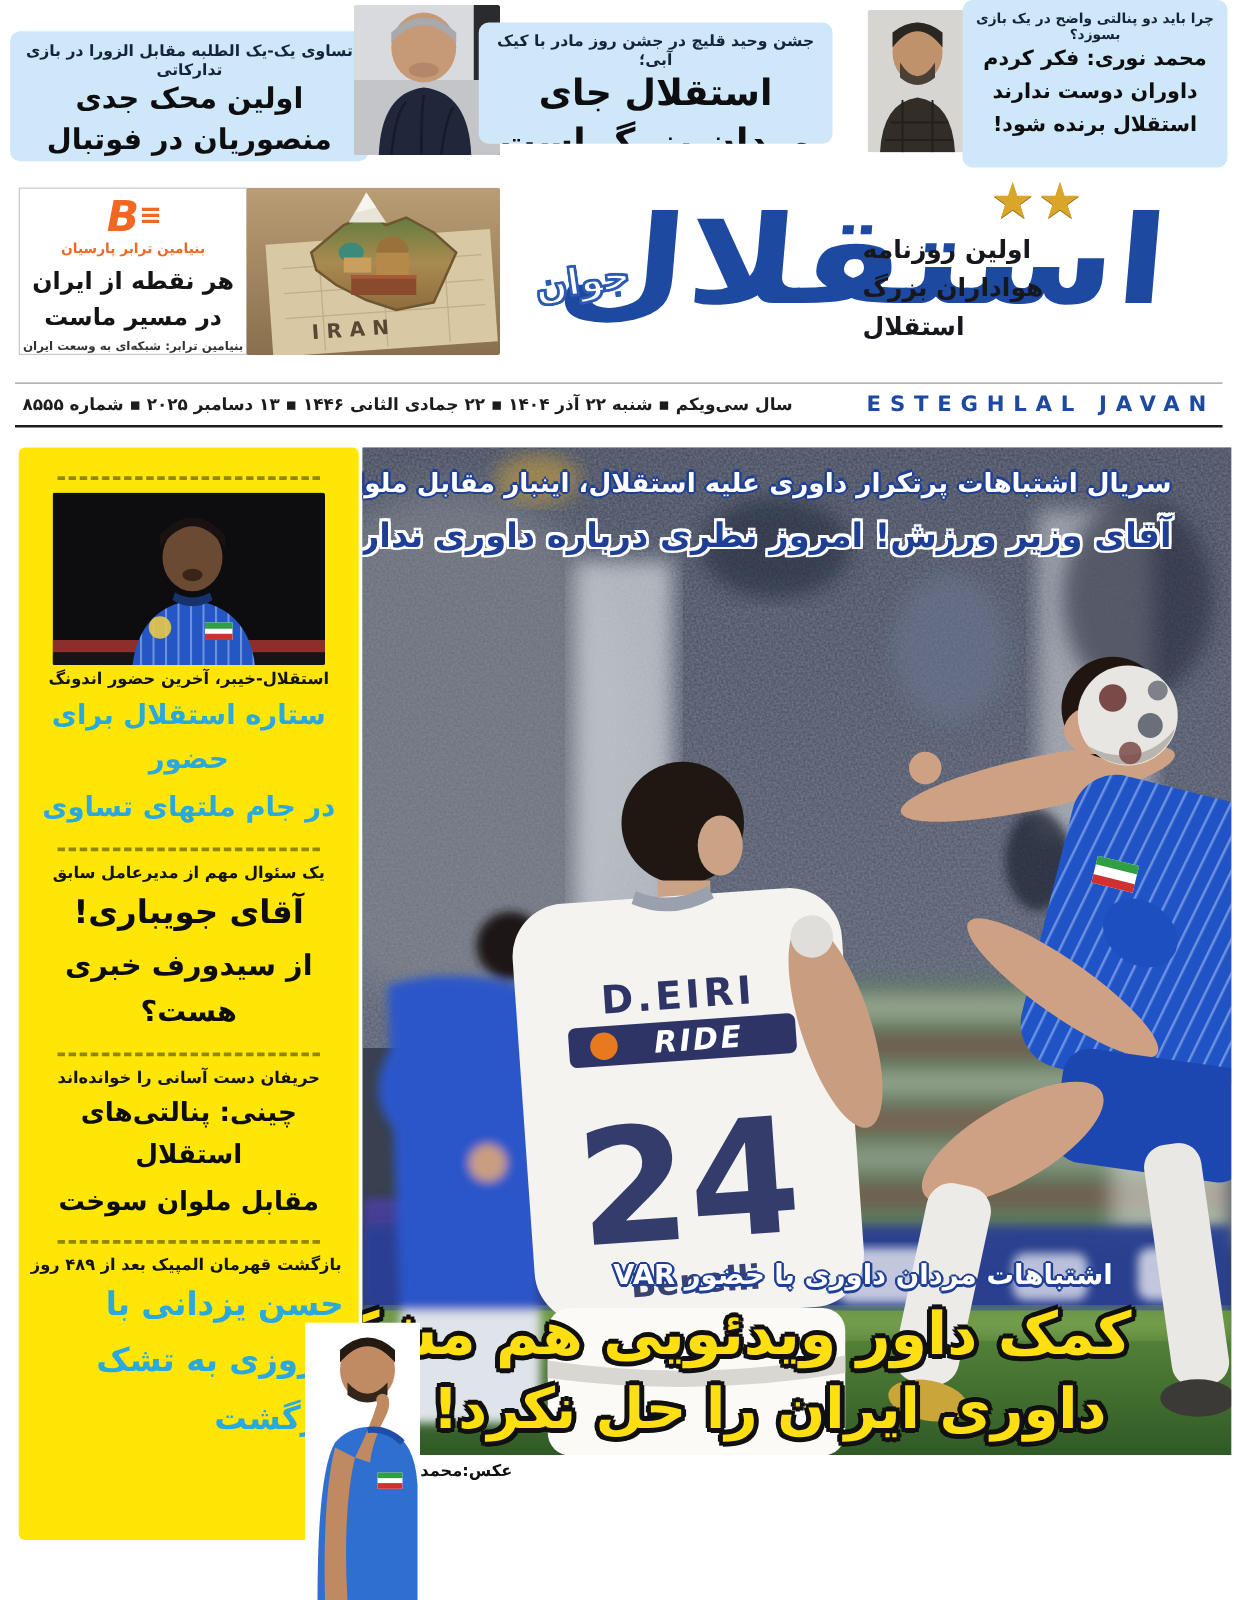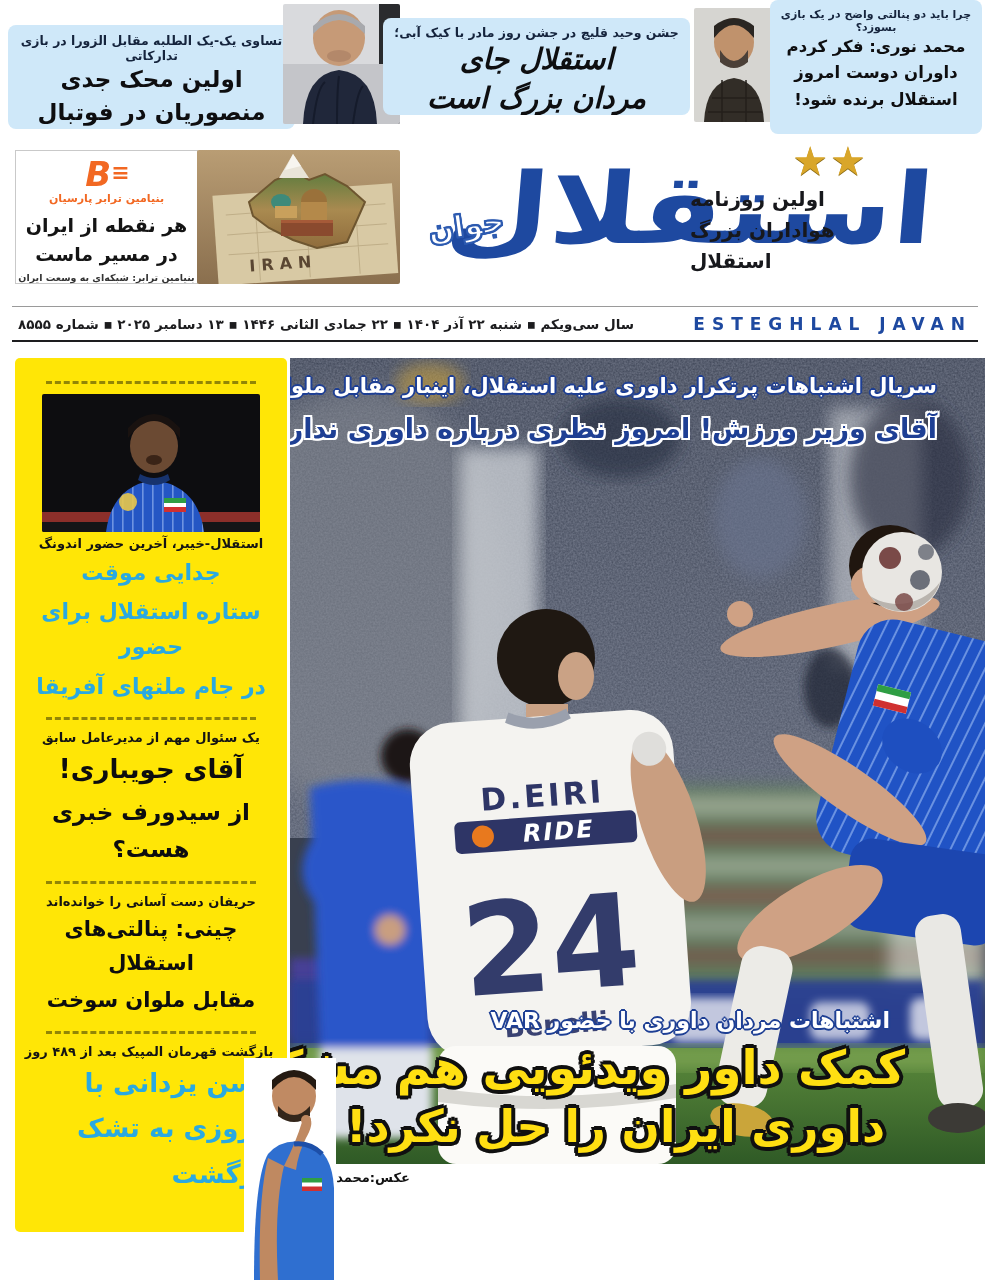--- a/index.html
+++ b/index.html
@@ -11,23 +11,23 @@
   .news-box{background:#cfe8f9;border-radius:8px;text-align:center;overflow:hidden;}
   .kicker{font-weight:bold;color:#15243d;}
   .head-black{font-weight:bold;color:#0e0e10;line-height:1.45;}
   .photo-frame{overflow:hidden;border-radius:2px;}
 
   .box-left{left:8px;top:25px;width:287px;height:104px;padding-top:8px;box-sizing:border-box;}
   .box-left .kicker{font-size:12.5px;}
   .box-left .head-black{font-size:23px;}
 
   .ph-mansourian{left:283px;top:4px;width:117px;height:120px;}
-  .box-middle{left:383px;top:18px;width:307px;height:97px;padding-top:7px;box-sizing:border-box;}
+  .box-middle{left:383px;top:18px;width:283px;height:97px;padding-top:7px;box-sizing:border-box;}
   .box-middle .kicker{font-size:12.5px;}
-  .box-middle .head-black{font-size:29px;line-height:1.35;font-style:italic;}
+  .box-middle .head-black{font-size:29px;line-height:1.35;}
   .ph-nouri{left:694px;top:8px;width:80px;height:114px;}
   .box-right{left:770px;top:0;width:212px;height:134px;padding-top:8px;box-sizing:border-box;}
   .box-right .kicker{font-size:11px;}
   .box-right .head-black{font-size:16.5px;line-height:1.6;}
 
   
   .ad-box{left:15px;top:150px;width:183px;height:134px;border:1px solid #c9c9c9;background:#fff;
           text-align:center;box-sizing:border-box;padding-top:6px;}
   .ad-logo{font-size:34px;font-weight:bold;color:#f26822;font-style:italic;line-height:1;}
   .ad-logo .wing{letter-spacing:-2px;font-size:22px;vertical-align:6px;}
@@ -121,21 +121,21 @@
       <path d="M20 30 Q40 4 60 30 L60 18 Q40 2 20 18 Z" fill="#2a2622"></path>
       <path d="M26 42 Q40 64 54 42 L54 54 Q40 66 26 54 Z" fill="#4b4038"></path>
       <path d="M10 114 Q12 74 40 70 Q68 74 70 114 Z" fill="#322d27"></path>
       <path d="M18 90 H64 M14 104 H68 M28 72 V114 M52 72 V114" stroke="#241f1b" stroke-width="1.5" fill="none"></path>
     </svg>
   </div>
 
   <div class="abs news-box box-right">
     <div class="kicker">چرا باید دو پنالتی واضح در یک بازی بسوزد؟</div>
     <div class="head-black">محمد نوری: فکر کردم</div>
-    <div class="head-black">داوران دوست امروز</div>
+    <div class="head-black">داوران دوست ندارند</div>
     <div class="head-black">استقلال برنده شود!</div>
   </div>
 
   <div class="abs ad-box">
     <div class="ad-logo"><span class="wing">≡</span><span>B</span></div>
     <div class="ad-brand">بنیامین ترابر پارسیان</div>
     <div class="ad-head">هر نقطه از ایران</div>
     <div class="ad-head" style="margin-top:0;">در مسیر ماست</div>
     <div class="ad-sub">بنیامین ترابر: شبکه‌ای به وسعت ایران</div>
   </div>
@@ -206,23 +206,22 @@
         <path d="M96 86 Q112 96 128 86 L126 80 Q112 88 98 80 Z" fill="#17336e"></path>
         <rect x="122" y="104" width="22" height="14" fill="#ffffff"></rect>
         <rect x="122" y="104" width="22" height="5" fill="#2f9e44"></rect>
         <rect x="122" y="113" width="22" height="5" fill="#d03030"></rect>
         <circle cx="86" cy="108" r="9" fill="#e8c84a" opacity="0.9"></circle>
       </svg>
     </div>
 
     <div>
       <div class="sb-kicker">استقلال-خیبر، آخرین حضور اندونگ</div>
-      <div class="sb-head blue">جدایی موقت</div>
       <div class="sb-head blue">ستاره استقلال برای حضور</div>
-      <div class="sb-head blue">در جام ملتهای آفریقا</div>
+      <div class="sb-head blue">در جام ملتهای تساوی</div>
     </div>
     <div class="sb-sep"></div>
 
     <div>
       <div class="sb-kicker">یک سئوال مهم از مدیرعامل سابق</div>
       <div class="sb-head black" style="font-size:26px;">آقای جویباری!</div>
       <div class="sb-head black" style="font-size:23px;">از سیدورف خبری هست؟</div>
     </div>
     <div class="sb-sep"></div>
 

